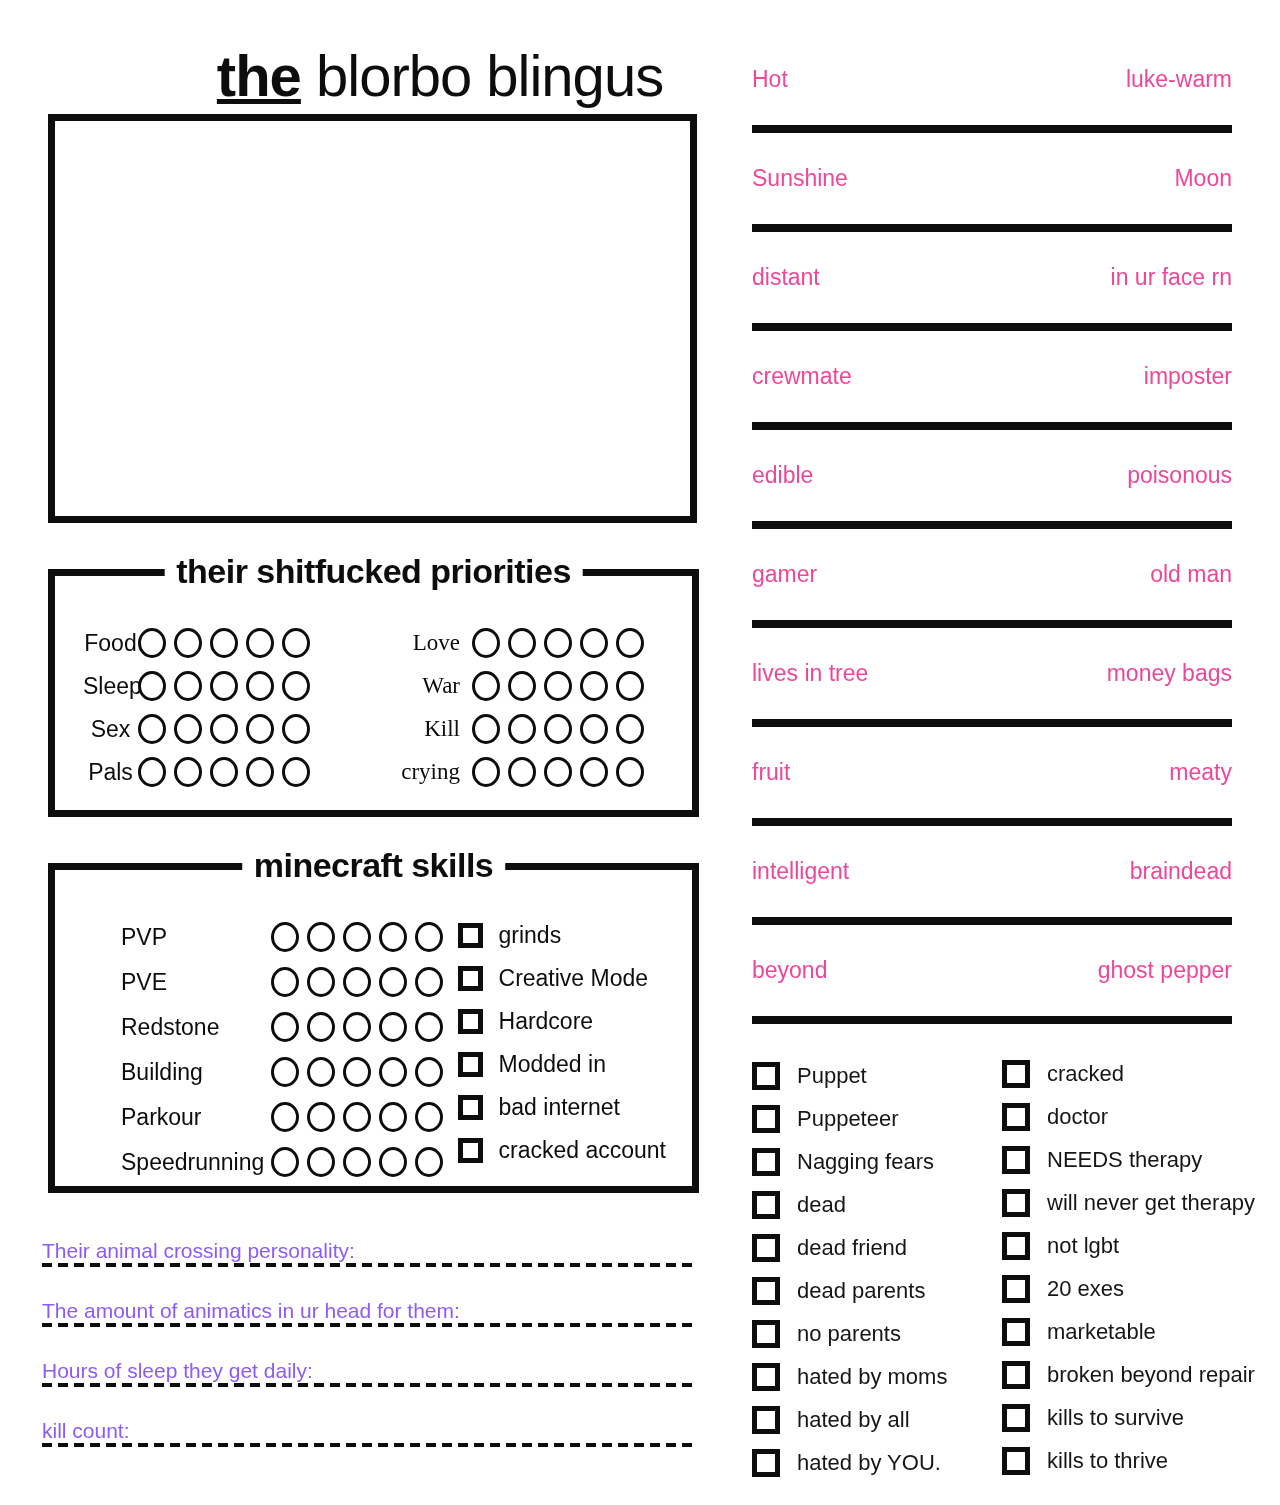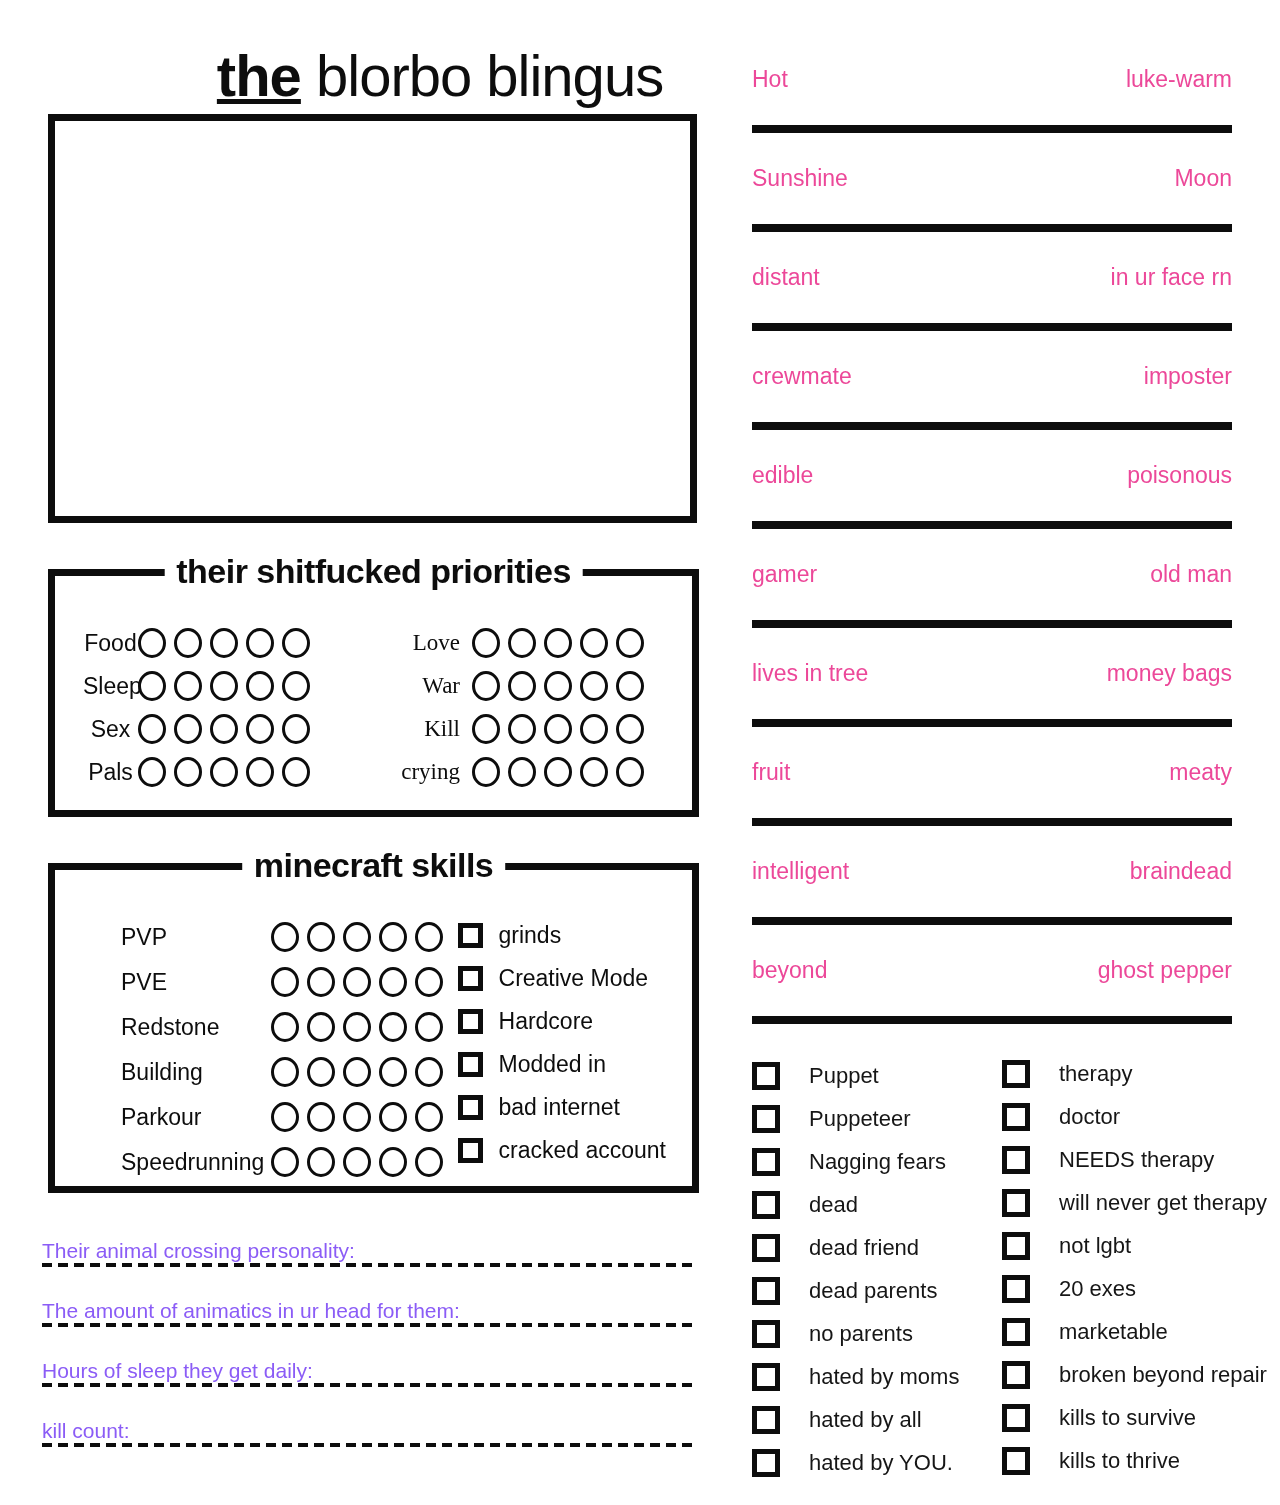--- a/index.html
+++ b/index.html
@@ -136,21 +136,21 @@
   .slider-bar {
     height: 8px;
     margin-top: 33px;
     background: var(--ink);
   }
 
   
   .tags { position: absolute; }
   .tags-left  { left: 752px;  top: 1062px; }
   .tags-right { left: 1002px; top: 1060px; }
-  .tag { display: flex; align-items: center; gap: 29px; height: 28px; margin-bottom: 15px; }
+  .tag { display: flex; align-items: center; gap: 17px; height: 28px; margin-bottom: 15px; }
   .checkbox-lg {
     width: 28px; height: 28px;
     border: 5px solid var(--ink);
     background: var(--paper);
     flex: none;
   }
   .tag .lbl { font-size: 22px; white-space: nowrap; color: #161616; }
 </style>
 </head>
 <body>
@@ -521,21 +521,21 @@
       <div class="tag">
         <span class="checkbox-lg"></span>
         <span class="lbl">hated by YOU.</span>
       </div>
     </div>
 
   <div class="tags tags-right">
 
       <div class="tag">
         <span class="checkbox-lg"></span>
-        <span class="lbl">therapy</span>
+        <span class="lbl">cracked</span>
       </div>
 
       <div class="tag">
         <span class="checkbox-lg"></span>
         <span class="lbl">doctor</span>
       </div>
 
       <div class="tag">
         <span class="checkbox-lg"></span>
         <span class="lbl">NEEDS therapy</span>

